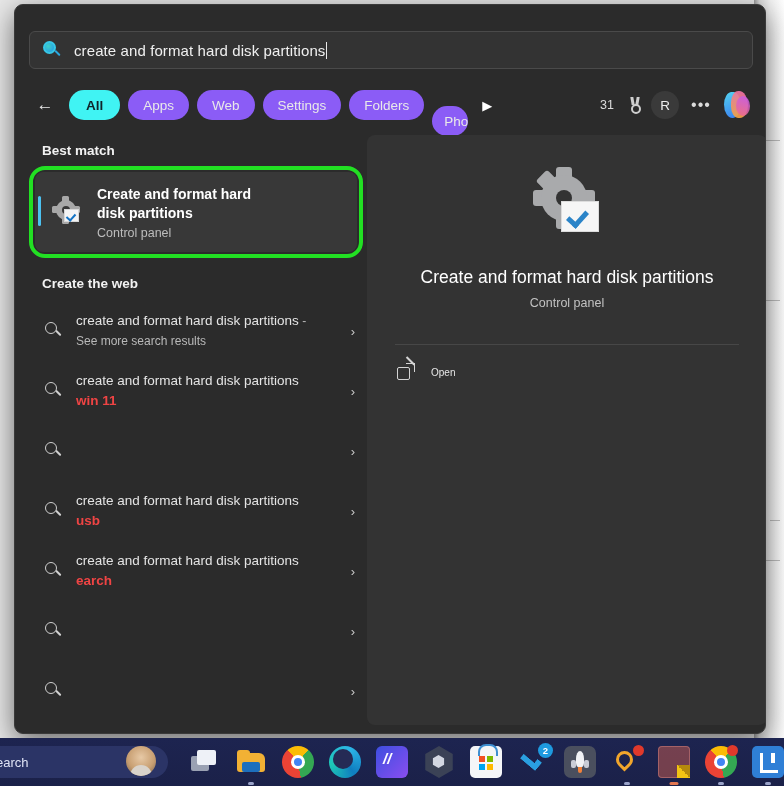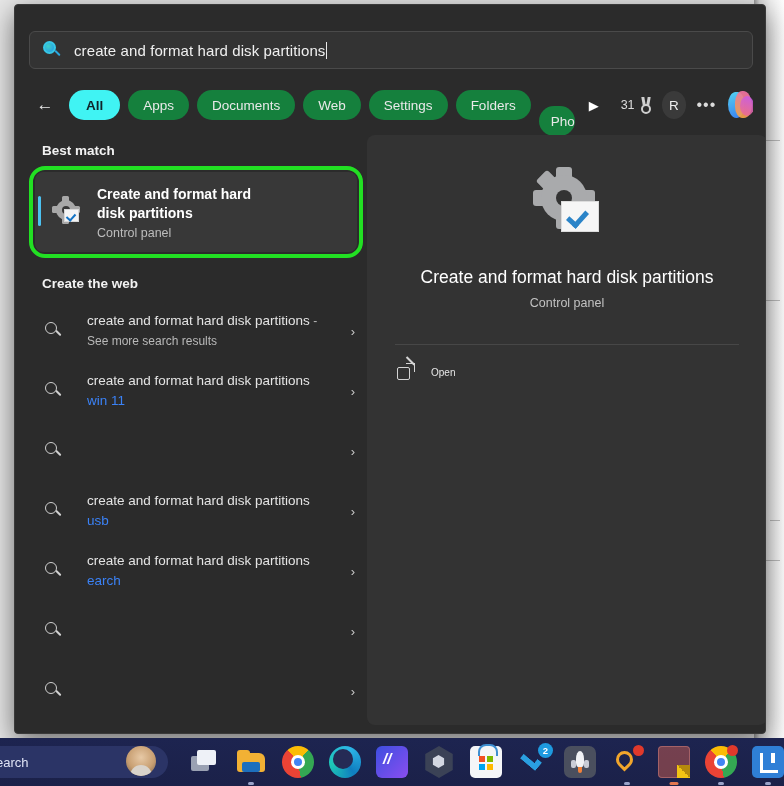--- a/index.html
+++ b/index.html
@@ -16,21 +16,21 @@
     position: absolute; top: 0; right: 0; width: 30px; height: 738px;
     background: linear-gradient(90deg,#9b9b9b 0%, #d8d8d8 18%, #f2f2f2 55%, #ffffff 100%);
   }
   .behind-strip .ln { position:absolute; right:4px; height:1px; background:#8d8d8d; opacity:.55; }
 
   
   .flyout {
     position: absolute; left: 14px; top: 4px;
     width: 752px; height: 730px;
     background: #2b2b2b;
-    border-radius: 4px;
+    border-radius: 9px;
     border: 1px solid #3a3a3a;
     box-shadow: 0 8px 28px rgba(0,0,0,.55);
     overflow: hidden;
   }
 
   
   .searchbar {
     position: absolute; left: 14px; top: 26px; width: 724px; height: 38px;
     background: #333333; border: 1px solid #4a4a4a; border-radius: 6px;
     display: flex; align-items: center; padding: 0 12px;
@@ -51,29 +51,29 @@
   
   .chiprow {
     position:absolute; left:14px; top:78px; width:724px; height:44px;
     display:flex; align-items:center; gap:8px;
   }
   .backbtn {
     width:32px; height:32px; flex:0 0 32px; display:flex; align-items:center; justify-content:center;
     color:#e9e9e9; font-size:17px; border-radius:4px;
   }
   .chip {
-    height:30px; padding:0 15px; border-radius:15px; background:#15803d;
+    height:30px; padding:0 15px; border-radius:15px; background:#8b5cf6;
     color:#e9e9e9; font-size:13.5px; display:flex; align-items:center; justify-content:center;
     white-space:nowrap; flex:0 0 auto;
   }
   .chip.active { background:#40f3f3; color:#10242a; font-weight:600; padding:0 17px; }
   .chip.clipped { width:36px; padding:0 0 0 12px; overflow:hidden; justify-content:flex-start;margin-top:32px; }
   .chev-right { width:22px; flex:0 0 22px; display:flex; align-items:center; justify-content:center; color:#fff; font-size:13px; }
   .chiprow .spacer { flex:1 1 auto; }
-  .pts { color:#dcdcdc; font-size:12.5px; display:flex; align-items:center; gap:4px; }
+  .pts { color:#dcdcdc; font-size:12.5px; display:flex; align-items:center; gap:14px; }
   .medal { width:15px; height:17px; position:relative; display:inline-block; }
   .medal .rb1, .medal .rb2 { position:absolute; top:0; width:3px; height:8px; background:#cfcfcf; }
   .medal .rb1 { left:3px; transform: skewX(10deg); }
   .medal .rb2 { left:8px; transform: skewX(-10deg); }
   .medal .disc { position:absolute; left:2.5px; top:7px; width:10px; height:10px; border:2px solid #cfcfcf; border-radius:50%; }
   .avatar-r {
     width:28px;height:28px;border-radius:50%;background:#3a3a3a;color:#eee;
     display:flex;align-items:center;justify-content:center;font-size:13.5px;
   }
   .ellipsis { width:28px;height:28px;display:flex;align-items:center;justify-content:center;color:#dcdcdc;font-size:16px;letter-spacing:1px; }
@@ -113,22 +113,22 @@
   .bm-text { margin-left:14px; }
   .bm-title { color:#ffffff; font-size:14px; font-weight:700; line-height:19px; width:185px; }
   .bm-sub { color:#bdbdbd; font-size:12.5px; margin-top:3px; }
 
   
   .weblist { margin-top:10px; }
   .webitem { position:relative; width:334px; height:60px; display:flex; align-items:center; }
   .mag { width:18px; height:18px; margin-left:16px; flex:0 0 18px; position:relative; }
   .mag .ring { position:absolute; left:0; top:0; width:12px; height:12px; border:1.6px solid #cfcfcf; border-radius:50%; }
   .mag .handle { position:absolute; left:10px; top:10px; width:7px; height:1.6px; background:#cfcfcf; transform:rotate(45deg); border-radius:1px; }
-  .webtext { margin-left:24px; width:236px; color:#e4e4e4; font-size:13.5px; line-height:20px; }
-  .webtext b { font-weight:400; color:#3b82f6; }
+  .webtext { margin-left:13px; width:236px; color:#e4e4e4; font-size:13.5px; line-height:20px; }
+  .webtext b { font-weight:700; color:#ef4444; }
   .webtext .dim { color:#b9b9b9; font-size:12px; }
   .webchev { position:absolute; right:8px; color:#c9c9c9; font-size:13px; }
 
   
   .rightcol {
     position:absolute; left:352px; top:0; width:400px; height:590px;
     background:#333333; border-radius:8px; padding-top:34px;
   }
   .prev-icon { width:72px; height:72px; margin:0 auto; position:relative; }
   .prev-icon .pgear { position:absolute; left:10px; top:6px; width:46px; height:46px; border-radius:50%; background:#a9aaac; }
@@ -233,21 +233,20 @@
           <span class="handle"></span>
       </span>
       <span class="search-text">create and format hard disk partitions</span>
         <span class="caret"></span>
     </div>
 
     <div class="chiprow">
       <div class="backbtn">←</div>
       <div class="chip active">All</div>
       <div class="chip">Apps</div>
-      <div class="chip">Documents</div>
       <div class="chip">Web</div>
       <div class="chip">Settings</div>
       <div class="chip">Folders</div>
       <div class="chip clipped">Pho</div>
       <div class="chev-right">▶</div>
       <div class="spacer"></div>
       <div class="pts">
         <span>31</span>
         <span class="medal">
           <span class="rb1"></span>

